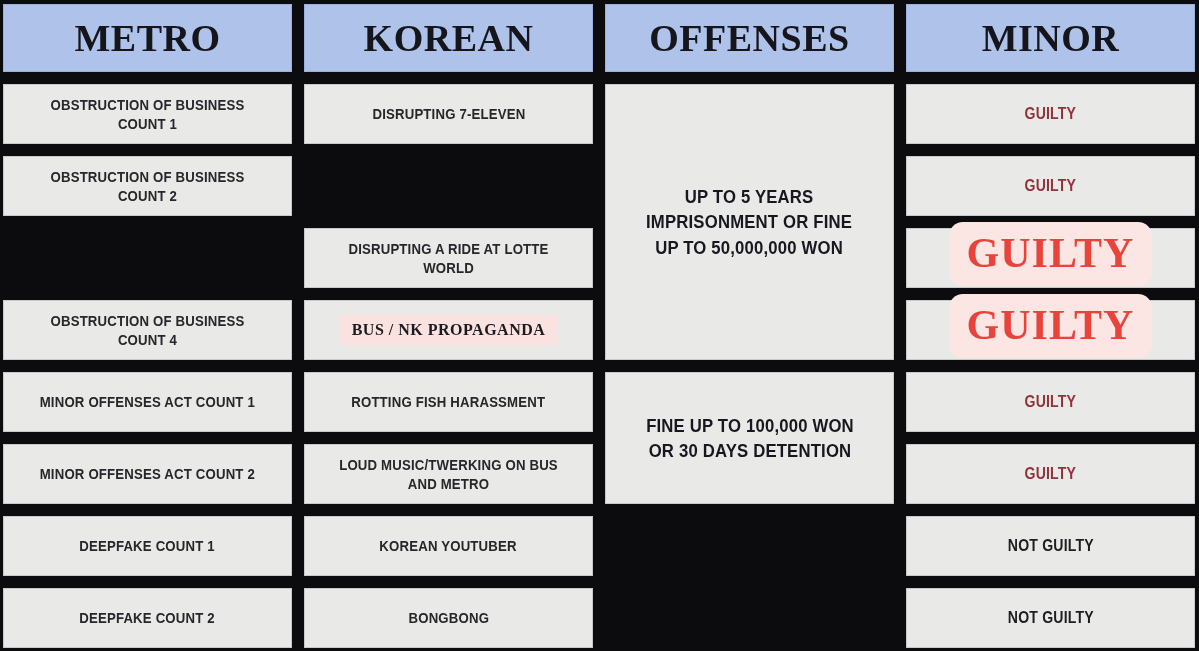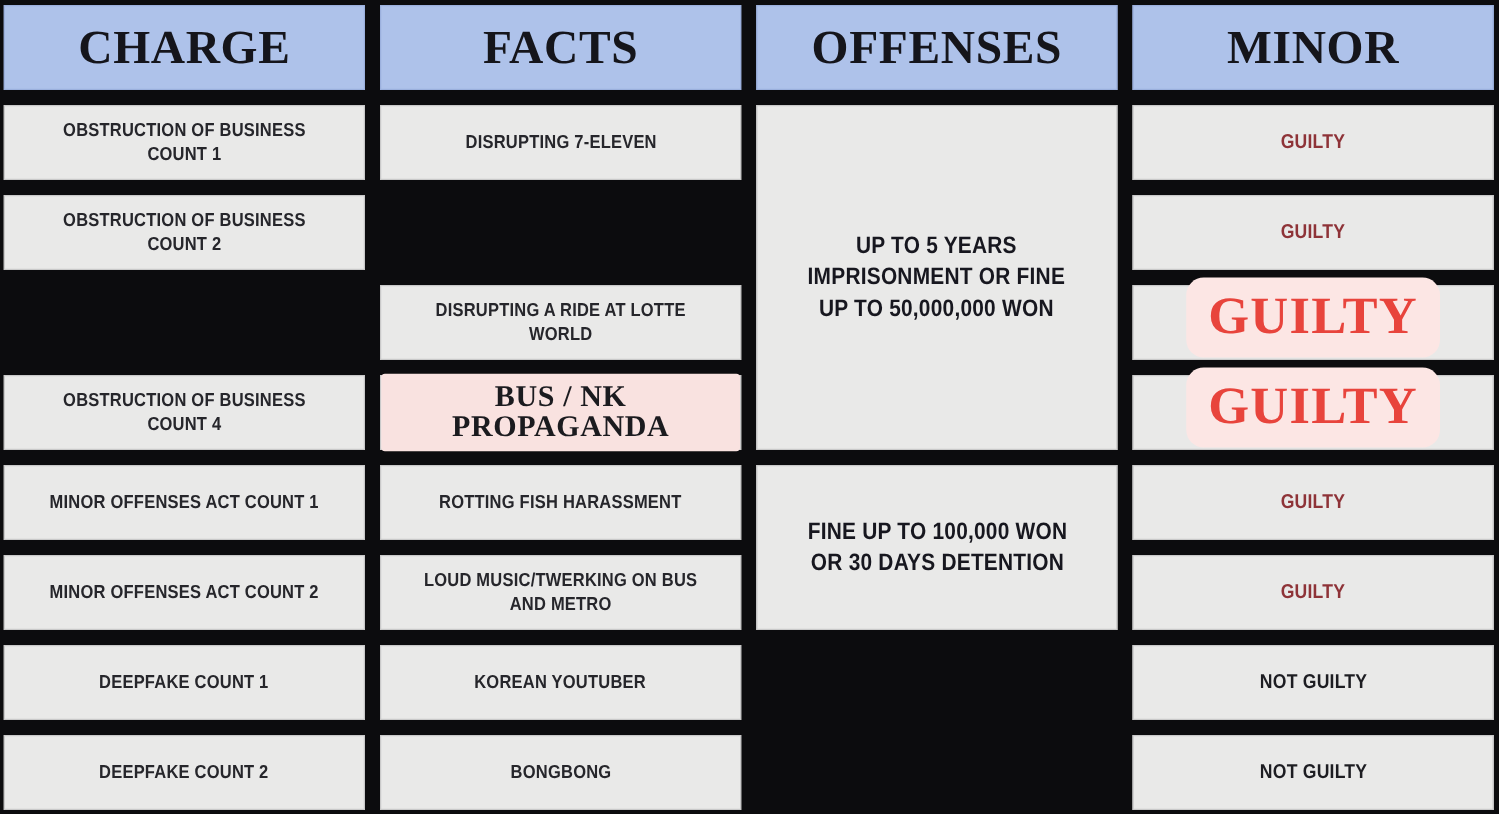--- a/index.html
+++ b/index.html
@@ -75,36 +75,36 @@
     color:#e8443c;
     letter-spacing:1px;
   }
   .fact-hl{
     display:inline-block;
     background:#f9e2e0;
     border-radius:3px;
     padding:7px 13px;
     font-family:"Liberation Serif","DejaVu Serif",serif;
     font-weight:700;
-    font-size:24px;
+    font-size:16px;
     line-height:1;
     color:#1b1b1f;
     letter-spacing:.5px;
   }
 </style>
 </head>
 <body>
 
 <div class="stage">
 
   <div class="cell header" style="grid-area:1/1">
-    <span>CHARGE</span>
+    <span>METRO</span>
   </div>
   <div class="cell header" style="grid-area:1/2">
-    <span>FACTS</span>
+    <span>KOREAN</span>
   </div>
   <div class="cell header" style="grid-area:1/3">
     <span>OFFENSES</span>
   </div>
   <div class="cell header" style="grid-area:1/4">
     <span>MINOR</span>
   </div>
 
   <div class="cell" style="grid-area:2/1">
     <span class="cond body-text">OBSTRUCTION OF BUSINESS COUNT 1</span>

